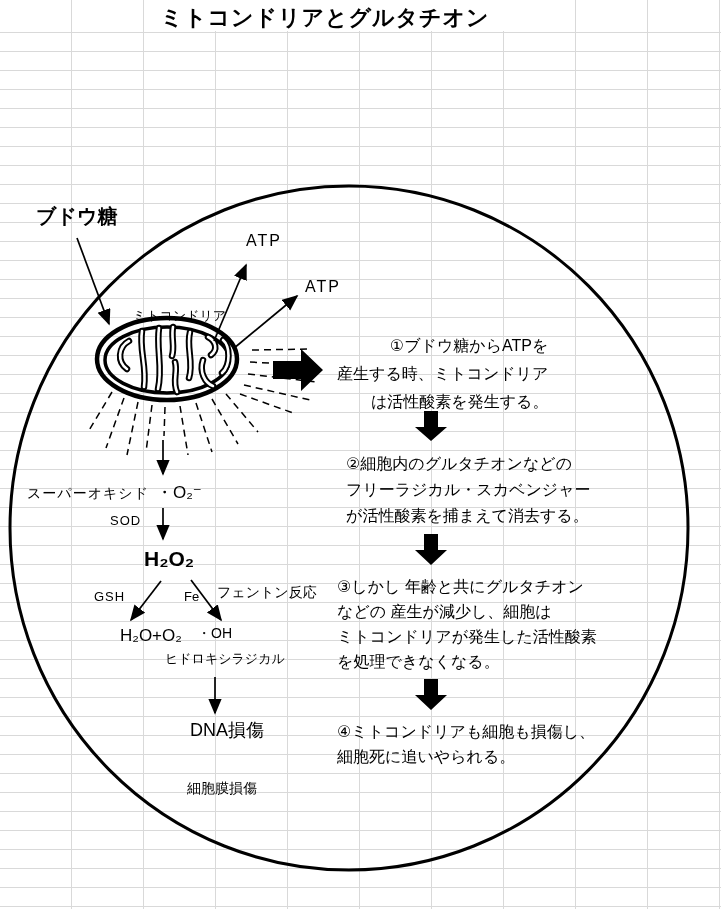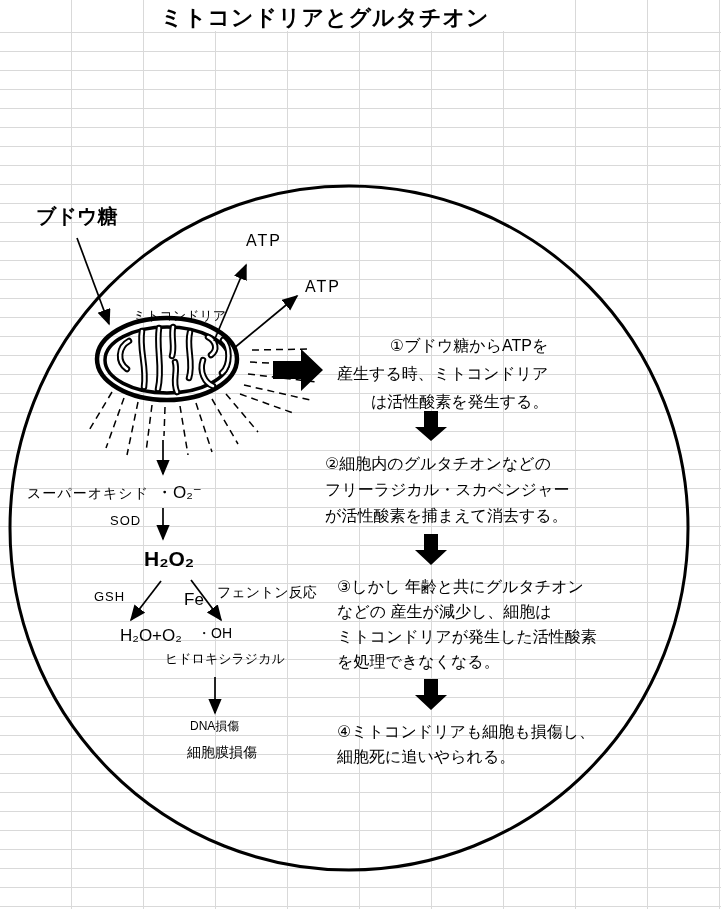--- a/index.html
+++ b/index.html
@@ -22,31 +22,31 @@
   .title{left:145px;top:5px;width:360px;text-align:center;font-size:22px;font-weight:bold;letter-spacing:1px;}
   .glucose{left:36px;top:205px;font-size:20px;font-weight:bold;}
   .mito{left:133px;top:299px;font-size:13px;margin-top:10px;}
   .atp1{left:246px;top:232px;font-size:16px;letter-spacing:2px;}
   .atp2{left:305px;top:278px;font-size:16px;letter-spacing:2px;}
   .superoxide{left:27px;top:483px;font-size:14px;letter-spacing:1px;}
   .superoxide .formula{font-size:17px;margin-left:7px;letter-spacing:0;}
   .sod{left:110px;top:514px;font-size:13px;letter-spacing:1px;}
   .h2o2{left:144px;top:547px;font-size:21px;font-weight:bold;}
   .gsh{left:94px;top:590px;font-size:13px;letter-spacing:1px;}
-  .fe{left:184px;top:590px;font-size:17px;}
+  .fe{left:184px;top:590px;font-size:13px;}
   .fenton{left:217px;top:584px;font-size:14px;}
   .h2oo2{left:73px;top:626px;font-size:17px;margin-left:47px;}
   .oh{left:197px;top:625px;font-size:14px;}
   .hydroxyl{left:165px;top:652px;font-size:13px;}
-  .dna{left:190px;top:720px;font-size:12px;}
-  .membrane{left:187px;top:744px;font-size:14px;}
+  .dna{left:190px;top:720px;font-size:18px;}
+  .membrane{left:187px;top:780px;font-size:14px;}
   .step{position:absolute;font-size:16px;}
   .step div{white-space:nowrap;}
   .step1{left:337px;top:332px;line-height:28px;text-align:right;}
-  .step2{left:325px;top:451px;line-height:26px;}
+  .step2{left:346px;top:451px;line-height:26px;}
   .step3{left:337px;top:574px;line-height:25px;}
   .step4{left:337px;top:719px;line-height:25px;}
   .shape{fill:none;stroke:#000;}
   .cell-line{stroke-width:3;}
   .mito-outer{stroke-width:4.5;}
   .mito-inner{stroke-width:3.5;}
   .crista-o{fill:none;stroke:#000;stroke-width:6.5;stroke-linecap:round;}
   .crista-c{fill:none;stroke:#fff;stroke-width:2.6;stroke-linecap:round;}
   .ray{fill:none;stroke:#000;stroke-width:1.5;stroke-dasharray:7 5;}
   .thin-arrow{fill:none;stroke:#000;stroke-width:1.7;}

